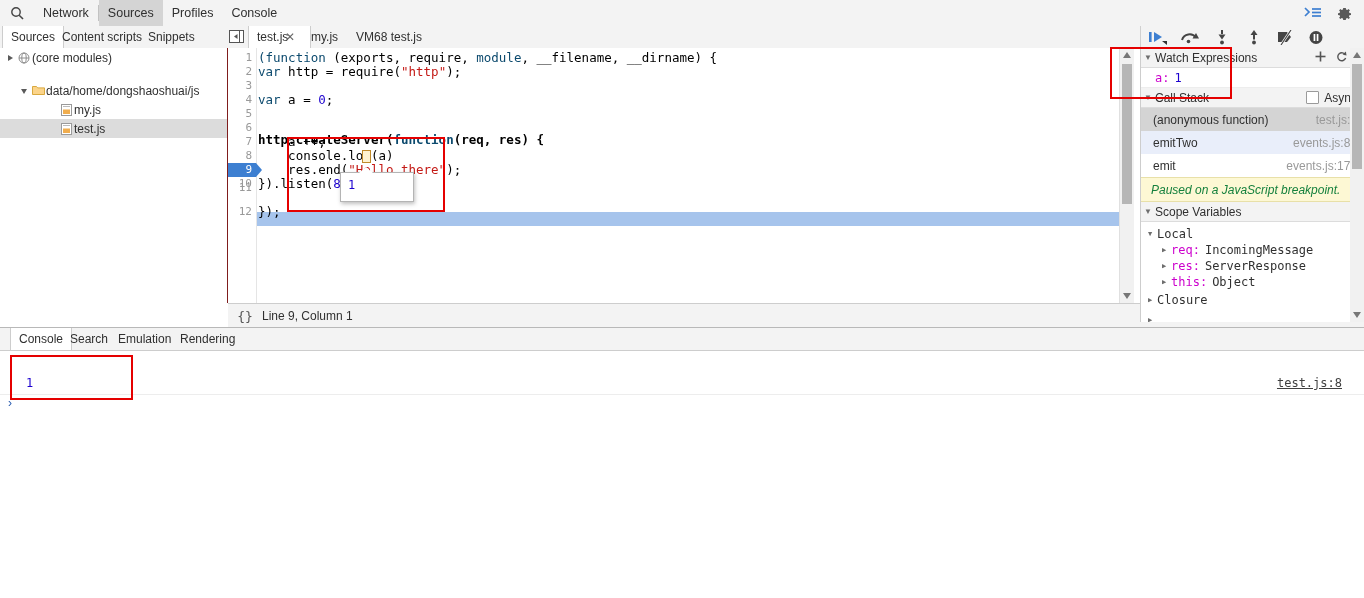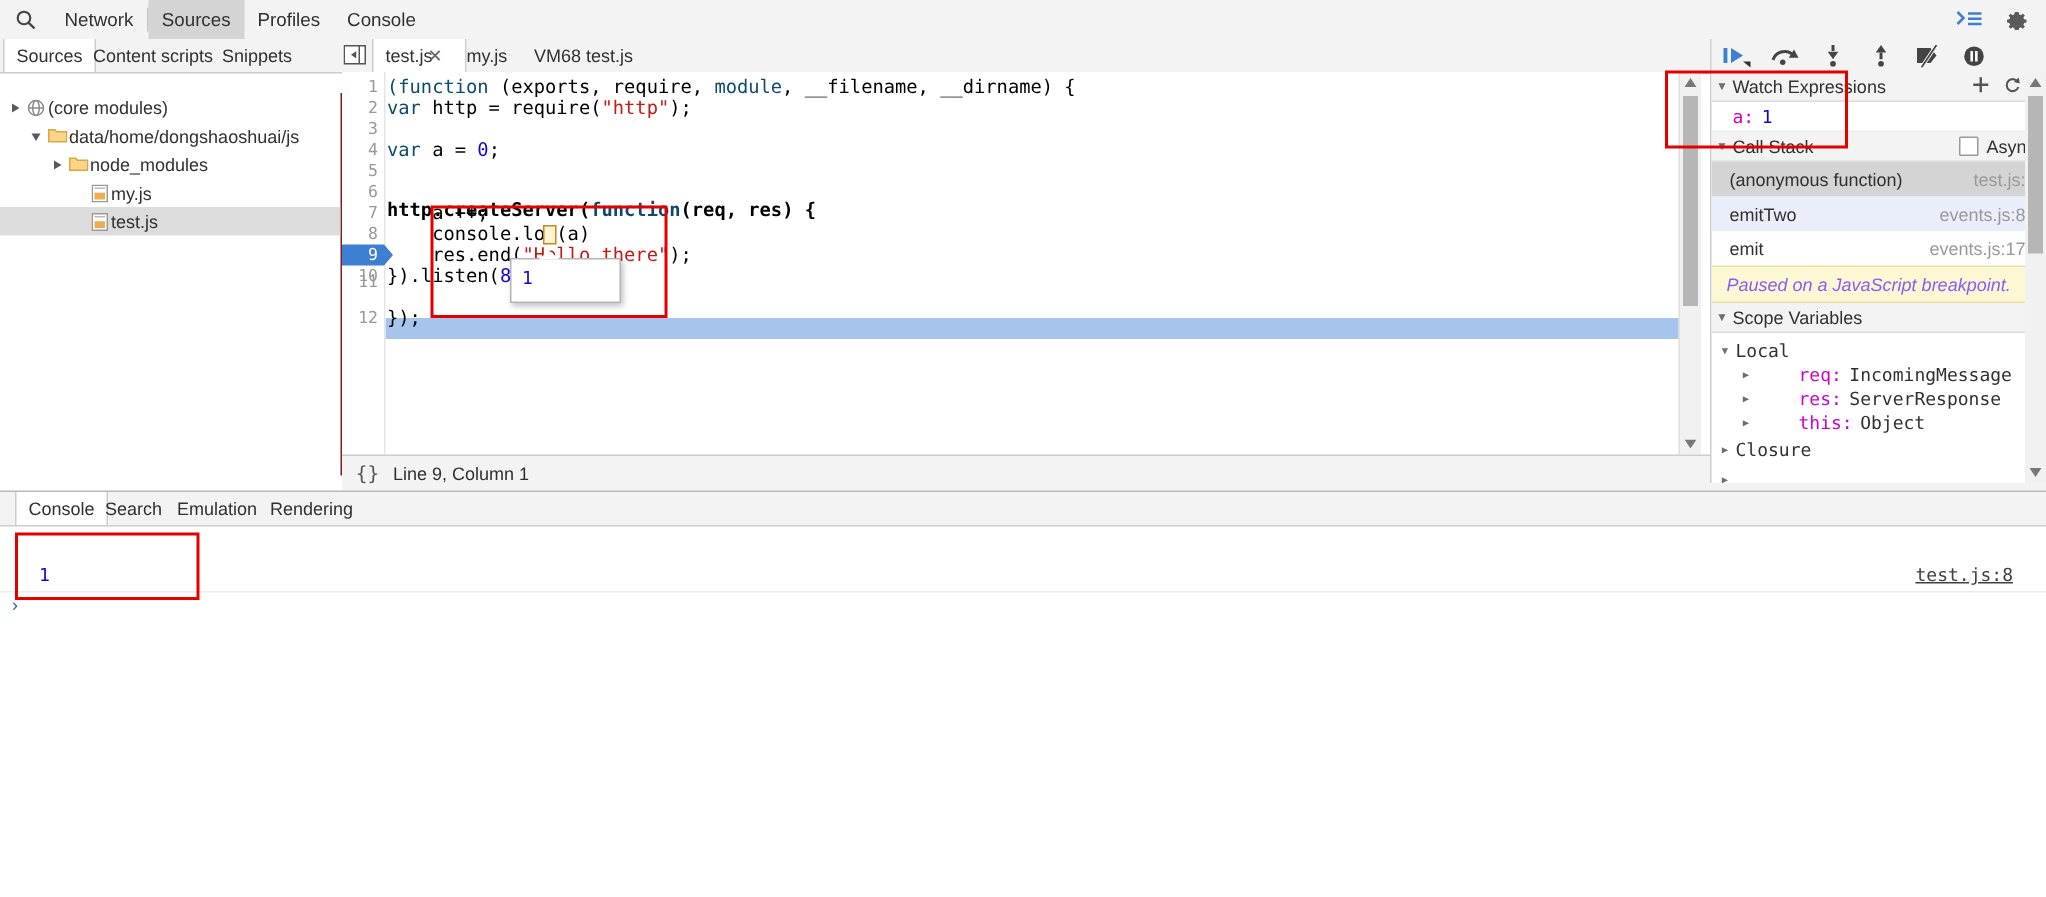--- a/index.html
+++ b/index.html
@@ -30,21 +30,21 @@
     background:#f3f3f3;border-bottom:1px solid #cdcdcd;
   }
   .sub-tab{
     position:absolute;top:0;height:22px;line-height:22px;padding:0 8px;
     font-size:12px;color:#303030;white-space:nowrap;
   }
   .sub-tab.sel{background:#fff;border-left:1px solid #cdcdcd;border-right:1px solid #cdcdcd;}
 
   
   #tree-pane{
-    position:absolute;left:0;top:62px;width:227px;height:255px;
+    position:absolute;left:0;top:48px;width:227px;height:255px;
     background:#fff;border-right:1px solid #7f1d1d;overflow:hidden;
   }
   .tree-row{height:19px;display:flex;align-items:center;font-size:12px;white-space:nowrap;}
   .tree-row.sel{background:#dcdcdc;}
   .tw{width:12px;display:flex;align-items:center;justify-content:center;flex:none;}
   .tw svg{display:block;}
   .ti{width:16px;display:flex;align-items:center;justify-content:center;flex:none;}
 
   
   #editor{
@@ -129,27 +129,27 @@
   .wname{color:#c0c;} .wval{color:#1c00cf;margin-left:5px;}
   .cs-row{
     height:23px;display:flex;align-items:center;padding:0 8px 0 12px;font-size:12px;
   }
   .cs-row.active{background:#d4d4d4;}
   .cs-row.alt{background:#e9eefa;}
   .cs-loc{margin-left:auto;color:#999;}
   #paused-note{
     height:23px;display:flex;align-items:center;padding-left:10px;
     background:#fdf8d4;border-top:1px solid #e8e0a8;border-bottom:1px solid #e8e0a8;
-    font-size:12px;font-style:italic;color:#8b5cf6;
+    font-size:12px;font-style:italic;color:#15803d;
   }
   .scope-row{
     height:16px;display:flex;align-items:center;font-size:12px;
     font-family:"DejaVu Sans Mono","Liberation Mono",monospace;
   }
-  .sc-key{color:#c0c;margin-left:28px;} .sc-val{color:#303030;}
+  .sc-key{color:#c0c;} .sc-val{color:#303030;}
   .tri{width:14px;text-align:center;font-size:7px;color:#6e6e6e;}
 
   #side-scroll{position:absolute;left:1350px;top:48px;width:14px;height:274px;background:#f1f1f1;}
   #side-thumb{position:absolute;left:2px;top:16px;width:10px;height:105px;background:#b6b6b6;}
 
   
   #drawer{
     position:absolute;left:0;top:327px;width:1364px;height:271px;
     background:#fff;border-top:1px solid #b8b8b8;
   }
@@ -303,47 +303,34 @@
       <svg width="12" height="12" viewBox="0 0 12 12">
         <circle cx="6" cy="6" r="5" fill="#fff" stroke="#8c8c8c"></circle>
         <ellipse cx="6" cy="6" rx="2.2" ry="5" fill="none" stroke="#8c8c8c"></ellipse>
         <line x1="1" y1="6" x2="11" y2="6" stroke="#8c8c8c"></line>
       </svg>
       </span>
     <span>(core modules)</span>
   </div>
 
 
-  <div class="tree-row" style="padding-left:18px;">
+  <div class="tree-row" style="padding-left:18px;margin-top:14px;">
     <span class="tw">
       <svg width="8" height="8" viewBox="0 0 8 8">
           <polygon points="1,2 7,2 4,7" fill="#5a5a5a"></polygon>
         </svg>
       </span>
     <span class="ti">
       <svg width="13" height="11" viewBox="0 0 13 11">
         <path d="M0.5 1.5h4l1.2 1.4h6.8v6.6H0.5z" fill="#fbd48a" stroke="#d9a93f"></path>
       </svg>
       </span>
     <span>data/home/dongshaoshuai/js</span>
   </div>
 
-  <div class="tree-row" style="padding-left:32px;">
-    <span class="tw">
-      <svg width="8" height="8" viewBox="0 0 8 8">
-          <polygon points="2,1 7,4 2,7" fill="#5a5a5a"></polygon>
-        </svg>
-      </span>
-    <span class="ti">
-      <svg width="13" height="11" viewBox="0 0 13 11">
-        <path d="M0.5 1.5h4l1.2 1.4h6.8v6.6H0.5z" fill="#fbd48a" stroke="#d9a93f"></path>
-      </svg>
-      </span>
-    <span>node_modules</span>
-  </div>
 
   <div class="tree-row" style="padding-left:46px;">
     <span class="tw"></span>
     <span class="ti">
       <svg width="11" height="12" viewBox="0 0 11 12">
         <rect x="0.5" y="0.5" width="10" height="11" fill="#fff" stroke="#9a9a9a"></rect>
         <rect x="2" y="5.5" width="7" height="4.5" fill="#f0ad4e"></rect>
         <line x1="2" y1="2.5" x2="9" y2="2.5" stroke="#bbb"></line>
       </svg>
       </span>

